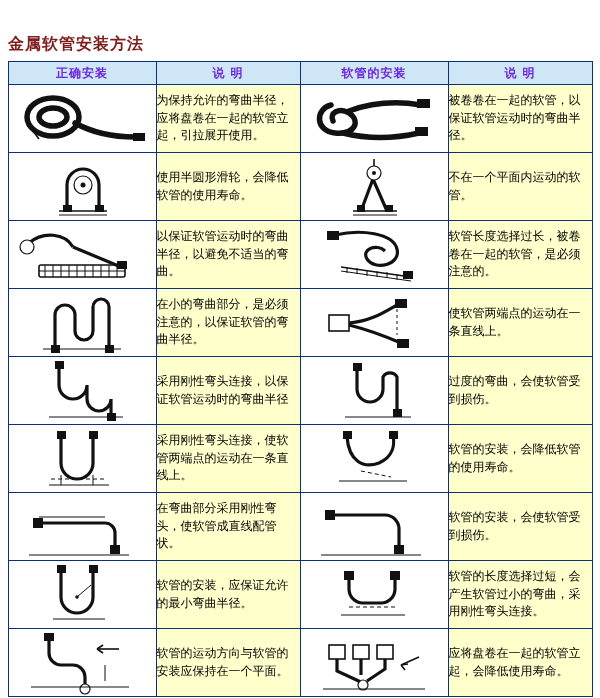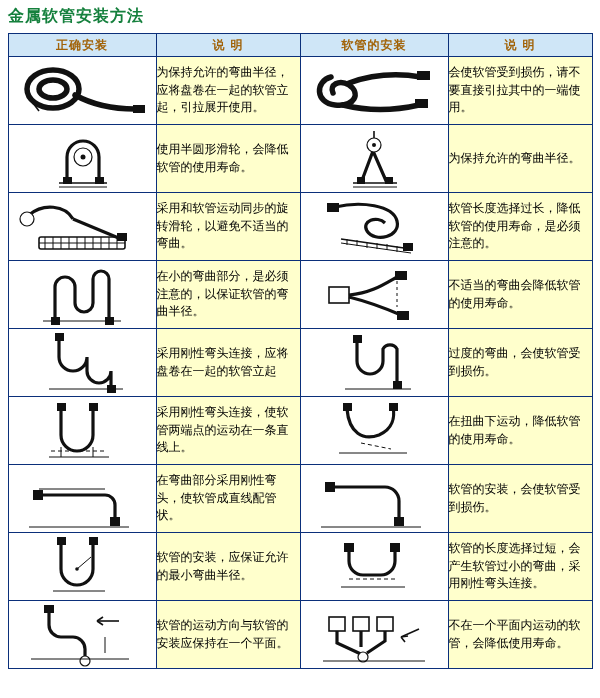--- a/index.html
+++ b/index.html
@@ -18,37 +18,38 @@
     width: 600px;
     height: 698px;
     position: relative;
     background: #fff;
   }
   .title {
     font-size: 16px;
     font-weight: bold;
     letter-spacing: 1px;
     padding: 6px 0 4px 8px;
-    color: #15803d;
+    color: #7f1d1d;
     font-family: Liberation Serif, serif;
+    margin-top: 28px;
   }
   table.matrix {
     border-collapse: collapse;
     margin: 2px auto 0 auto;
     width: 584px;
     table-layout: fixed;
   }
   table.matrix td, table.matrix th {
     border: 1px solid #0b2f7a;
     padding: 0;
     vertical-align: middle;
   }
   thead th {
     background: #cfe6f7;
-    color: #a16207;
+    color: #6d28d9;
     font-size: 12px;
     font-weight: bold;
     height: 22px;
     text-align: center;
     letter-spacing: 1px;
   }
   td.pic {
     background: #ffffff;
     text-align: center;
     vertical-align: middle;
@@ -121,21 +122,21 @@
           <span class="svgwrap">
             <svg viewBox="0 0 146 64" width="146" height="64">
               <path d="M30 18 C 14 22, 14 44, 34 46 C 54 48, 60 34, 48 26 C 38 20, 28 26, 32 34" class="ink-fat"></path>
               <path d="M48 24 C 70 16, 96 14, 120 18" class="ink-fat"></path>
               <rect x="116" y="12" width="13" height="9" class="solid"></rect>
               <path d="M42 46 C 66 52, 92 52, 118 46" class="ink-fat"></path>
               <rect x="114" y="40" width="13" height="9" class="solid"></rect>
             </svg>
           </span>
         </td>
-        <td class="desc">会使软管受到损伤，请不要直接引拉其中的一端使用。</td>
+        <td class="desc">被卷卷在一起的软管，以保证软管运动时的弯曲半径。</td>
       </tr>
 
       <tr>
         <td class="pic">
           <span class="svgwrap">
             <svg viewBox="0 0 146 64" width="146" height="64">
               <path d="M58 56 L58 30 A16 16 0 0 1 90 30 L90 56" class="ink-thick"></path>
               <circle cx="74" cy="30" r="9" class="white"></circle>
               <circle cx="74" cy="30" r="2.5" class="solid"></circle>
               <path d="M50 56 L98 56" class="ink"></path>
@@ -153,51 +154,51 @@
               <circle cx="73" cy="18" r="7" class="white"></circle>
               <circle cx="73" cy="18" r="2" class="solid"></circle>
               <path d="M52 56 L96 56" class="ink"></path>
               <path d="M52 60 L96 60" class="ink-thin"></path>
               <rect x="56" y="50" width="8" height="7" class="solid"></rect>
               <rect x="84" y="50" width="8" height="7" class="solid"></rect>
               <path d="M73 11 L73 4" class="ink"></path>
             </svg>
           </span>
         </td>
-        <td class="desc">为保持允许的弯曲半径。</td>
+        <td class="desc">不在一个平面内运动的软管。</td>
       </tr>
 
       <tr>
         <td class="pic">
           <span class="svgwrap">
             <svg viewBox="0 0 146 64" width="146" height="64">
               <path d="M20 20 C 34 8, 56 10, 64 24" class="ink-thick"></path>
               <circle cx="18" cy="24" r="7" class="white"></circle>
               <path d="M64 24 L 112 44" class="ink-thick"></path>
               <rect x="30" y="42" width="86" height="12" rx="2" class="ink"></rect>
               <path d="M30 48 L116 48" class="ink-thin"></path>
               <path d="M36 42 L36 54 M44 42 L44 54 M52 42 L52 54 M60 42 L60 54 M68 42 L68 54 M76 42 L76 54 M84 42 L84 54 M92 42 L92 54 M100 42 L100 54 M108 42 L108 54" class="ink-thin"></path>
               <rect x="108" y="38" width="10" height="8" class="solid"></rect>
             </svg>
           </span>
         </td>
-        <td class="desc">采用和软管运动同步的旋转滑轮，以避免不适当的弯曲。</td>
+        <td class="desc">以保证软管运动时的弯曲半径，以避免不适当的弯曲。</td>
         <td class="pic">
           <span class="svgwrap">
             <svg viewBox="0 0 146 64" width="146" height="64">
               <path d="M34 12 C 60 6, 92 10, 96 26 C 100 42, 74 48, 66 36 C 60 26, 76 20, 84 28" class="ink-thick"></path>
               <rect x="26" y="8" width="12" height="9" class="solid"></rect>
               <path d="M40 44 L 110 54" class="ink"></path>
               <path d="M40 48 L110 58" class="ink-thin"></path>
               <path d="M46 44 L46 50 M56 45 L56 51 M66 47 L66 53 M76 48 L76 54 M86 49 L86 55 M96 51 L96 57" class="ink-thin"></path>
               <rect x="102" y="48" width="10" height="8" class="solid"></rect>
             </svg>
           </span>
         </td>
-        <td class="desc">软管长度选择过长，降低软管的使用寿命，是必须注意的。</td>
+        <td class="desc">软管长度选择过长，被卷卷在一起的软管，是必须注意的。</td>
       </tr>
 
       <tr>
         <td class="pic">
           <span class="svgwrap">
             <svg viewBox="0 0 146 64" width="146" height="64">
               <path d="M46 58 L46 24 A10 10 0 0 1 66 24 L66 40" class="ink-thick"></path>
               <path d="M66 40 A9 9 0 0 0 84 40 L84 16" class="ink-thick"></path>
               <path d="M84 16 A8 8 0 0 1 100 16 L100 58" class="ink-thick"></path>
               <rect x="42" y="54" width="9" height="8" class="solid"></rect>
@@ -212,35 +213,35 @@
             <svg viewBox="0 0 146 64" width="146" height="64">
               <rect x="28" y="24" width="20" height="16" class="ink"></rect>
               <path d="M48 32 C 70 30, 82 22, 96 14" class="ink-thick"></path>
               <path d="M48 34 C 72 40, 86 46, 100 52" class="ink-thick"></path>
               <rect x="94" y="8" width="12" height="9" class="solid"></rect>
               <rect x="96" y="48" width="12" height="9" class="solid"></rect>
               <path d="M96 18 L96 44" class="ink-thin" stroke-dasharray="3,3"></path>
             </svg>
           </span>
         </td>
-        <td class="desc">不适当的弯曲会降低软管的使用寿命。</td>
+        <td class="desc">使软管两端点的运动在一条直线上。</td>
       </tr>
 
       <tr>
         <td class="pic">
           <span class="svgwrap">
             <svg viewBox="0 0 146 64" width="146" height="64">
               <path d="M50 6 L50 26 A14 14 0 0 0 78 26 L78 40 A12 12 0 0 0 102 40 L102 58" class="ink-thick"></path>
               <rect x="46" y="2" width="9" height="8" class="solid"></rect>
               <rect x="98" y="54" width="9" height="8" class="solid"></rect>
               <path d="M40 58 L114 58" class="ink-thin"></path>
             </svg>
           </span>
         </td>
-        <td class="desc">采用刚性弯头连接，应将盘卷在一起的软管立起</td>
+        <td class="desc">采用刚性弯头连接，以保证软管运动时的弯曲半径</td>
         <td class="pic">
           <span class="svgwrap">
             <svg viewBox="0 0 146 64" width="146" height="64">
               <path d="M56 8 L56 30 A13 13 0 0 0 82 30 L82 18 A8 8 0 0 1 96 18 L96 54" class="ink-thick"></path>
               <rect x="52" y="4" width="9" height="8" class="solid"></rect>
               <rect x="92" y="50" width="9" height="8" class="solid"></rect>
               <path d="M44 58 L110 58" class="ink-thin"></path>
             </svg>
           </span>
         </td>
@@ -265,21 +266,21 @@
           <span class="svgwrap">
             <svg viewBox="0 0 146 64" width="146" height="64">
               <path d="M46 10 C 48 34, 62 42, 78 36 C 92 30, 94 18, 92 8" class="ink-thick"></path>
               <rect x="42" y="4" width="9" height="8" class="solid"></rect>
               <rect x="88" y="4" width="9" height="8" class="solid"></rect>
               <path d="M38 54 L106 54" class="ink-thin"></path>
               <path d="M60 44 L90 50" class="ink-thin" stroke-dasharray="4,3"></path>
             </svg>
           </span>
         </td>
-        <td class="desc">在扭曲下运动，降低软管的使用寿命。</td>
+        <td class="desc">软管的安装，会降低软管的使用寿命。</td>
       </tr>
 
       <tr>
         <td class="pic">
           <span class="svgwrap">
             <svg viewBox="0 0 146 64" width="146" height="64">
               <path d="M30 28 L96 28 A10 10 0 0 1 106 38 L106 52" class="ink-thick"></path>
               <rect x="24" y="23" width="10" height="10" class="solid"></rect>
               <rect x="101" y="50" width="10" height="9" class="solid"></rect>
               <path d="M30 22 L96 22" class="ink-thin"></path>
@@ -353,18 +354,18 @@
               <path d="M36 28 L36 40 L62 52" class="ink-thick"></path>
               <path d="M60 28 L60 44" class="ink-thick"></path>
               <path d="M84 28 L84 38 L66 50" class="ink-thick"></path>
               <circle cx="62" cy="54" r="5" class="white"></circle>
               <path d="M100 34 L118 26" class="ink"></path>
               <path d="M100 34 L107 33 M100 34 L104 39" class="ink"></path>
               <path d="M22 58 L124 58" class="ink-thin"></path>
             </svg>
           </span>
         </td>
-        <td class="desc">不在一个平面内运动的软管，会降低使用寿命。</td>
+        <td class="desc">应将盘卷在一起的软管立起，会降低使用寿命。</td>
       </tr>
 
     </tbody>
   </table>
 </div>
 
 </body></html>

